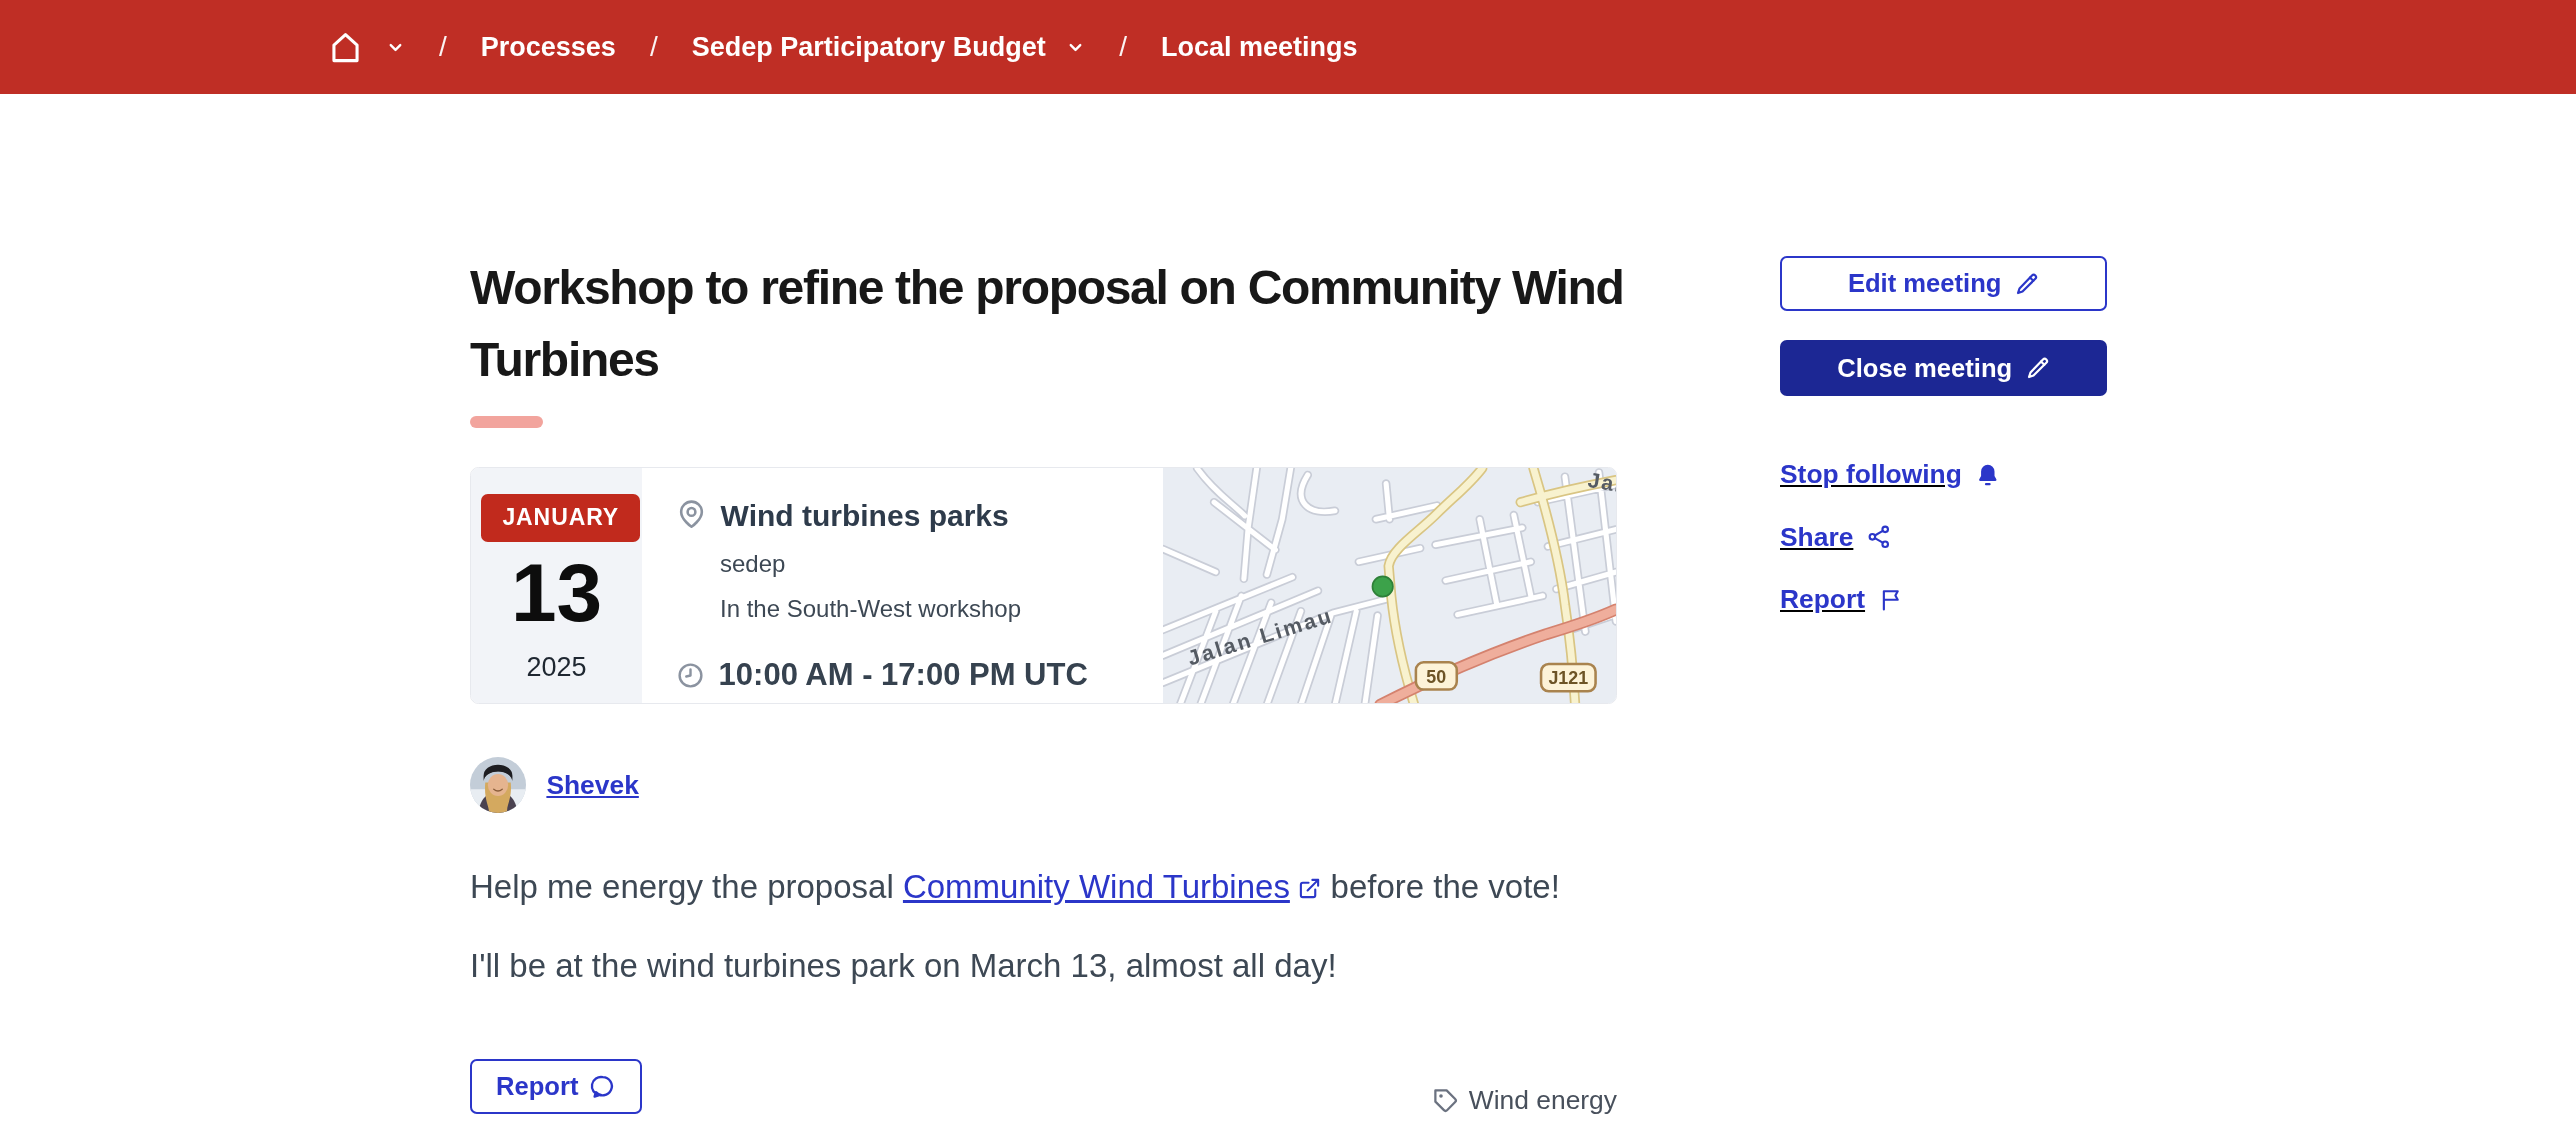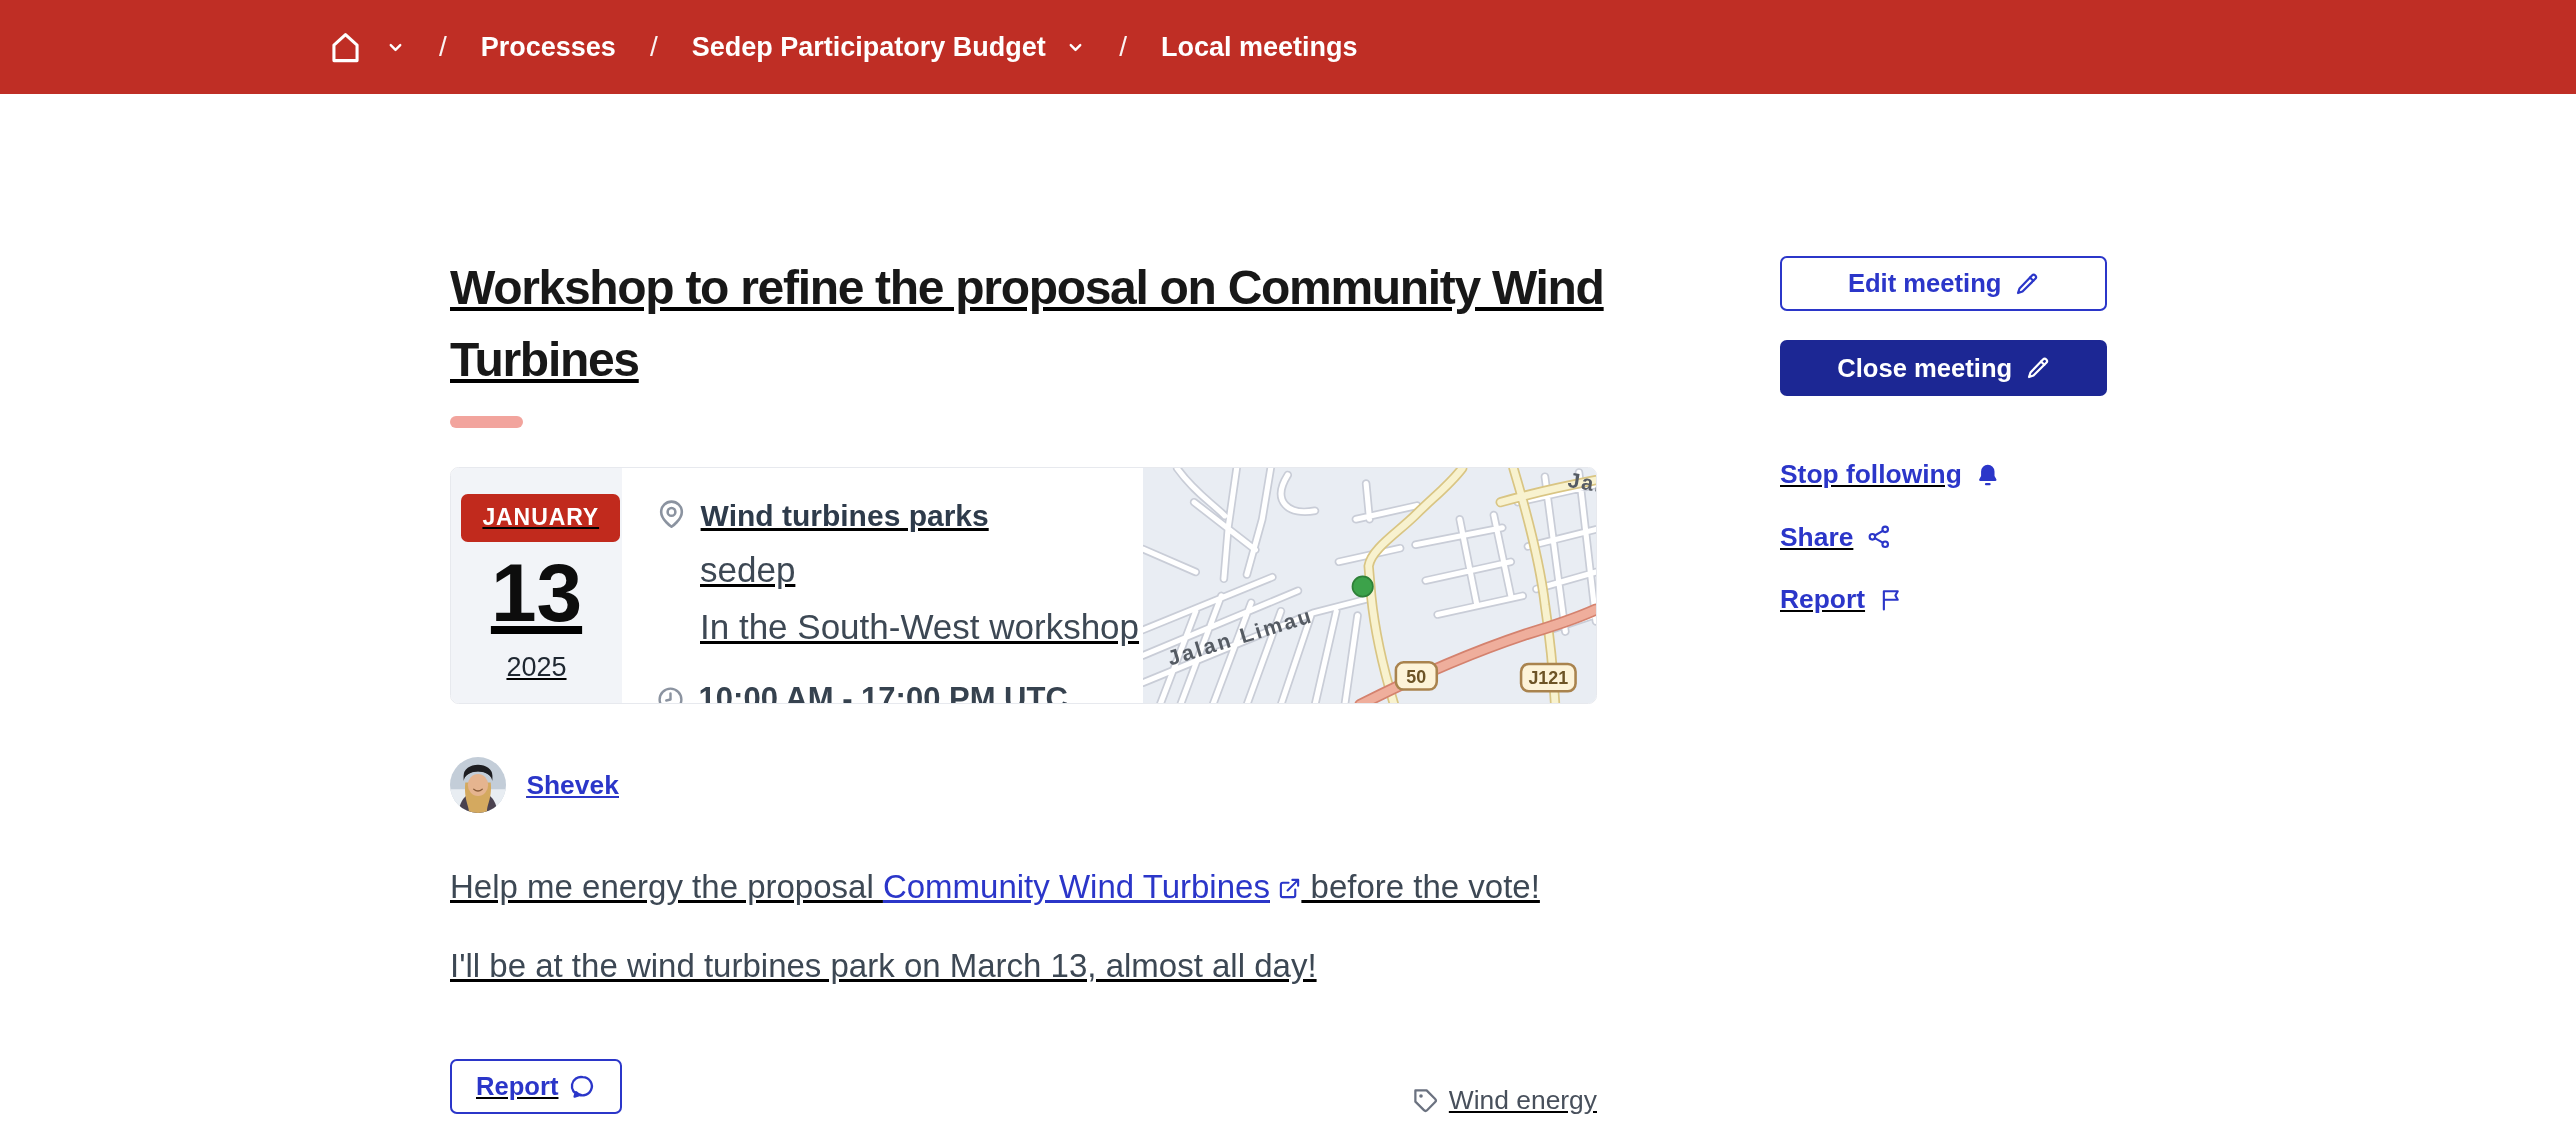--- a/index.html
+++ b/index.html
@@ -27,21 +27,21 @@
     padding-left:327px;box-sizing:border-box;color:#ffffff;gap:0;
   }
   .topbar .crumb{
     font-size:27px;font-weight:600;color:#ffffff;text-decoration:none;white-space:nowrap;
     cursor:pointer;
   }
   .topbar .sep{font-size:28px;font-weight:300;margin:0 34px;opacity:.95;}
   .home-group{display:flex;align-items:center;gap:22px;cursor:pointer;}
   .chev{margin-left:20.4px;display:inline-flex;}
   
-  .main{position:absolute;left:450px;top:252px;width:1147px;text-decoration:underline;}
+  .main{position:absolute;left:470px;top:252px;width:1147px;}
   h1.title{
     margin:0;width:1210px;font-size:48px;line-height:72px;font-weight:800;
     letter-spacing:-1.3px;color:var(--text-dark);
   }
   .title-underline{width:73px;height:12px;border-radius:6px;background:var(--accent-salmon);margin-top:20.4px;}
   
   .event-card{
     margin-top:39px;display:flex;height:237px;border:0.9px solid var(--card-border);
     border-radius:8.5px;overflow:hidden;box-sizing:border-box;background:#fff;
   }
@@ -52,21 +52,21 @@
   .ribbon{
     align-self:stretch;margin:25.6px 1.7px 0 10.2px;height:48px;border-radius:6.8px;
     background:var(--ribbon-red);display:flex;align-items:center;justify-content:center;
   }
   .ribbon span{color:#fff;font-size:23px;font-weight:700;letter-spacing:0.9px;}
   .day{margin-top:10.2px;font-size:82px;font-weight:800;line-height:1;color:#0d0d0d;}
   .year{margin-top:auto;margin-bottom:20.4px;font-size:27px;font-weight:500;color:#1f2731;}
   .loc-panel{flex:1;background:#ffffff;padding:31px 0 0 34px;box-sizing:border-box;}
   .loc-row{display:flex;gap:13.6px;align-items:flex-start;}
   .loc-name{font-size:30px;font-weight:700;color:var(--loc-name);}
-  .loc-sub{margin-left:44px;margin-top:17px;font-size:35px;color:var(--text-slate);}
+  .loc-sub{margin-left:44px;margin-top:17px;font-size:24px;color:var(--text-slate);}
   .time-row{margin-top:34px;display:flex;gap:13.6px;align-items:center;}
   .time-text{font-size:31px;font-weight:700;color:#36424f;}
   .map-panel{width:453px;flex-shrink:0;position:relative;background:var(--map-bg);}
   .map-panel svg{display:block;}
   
   .author-row{margin-top:53px;display:flex;align-items:center;gap:20.4px;}
   .avatar{width:56px;height:56px;border-radius:50%;overflow:hidden;flex-shrink:0;cursor:pointer;}
   .author-name{font-size:26.4px;font-weight:700;color:var(--blue);text-decoration:underline;cursor:pointer;}
   
   .desc p{margin:0;font-size:33px;color:var(--text-slate);}

